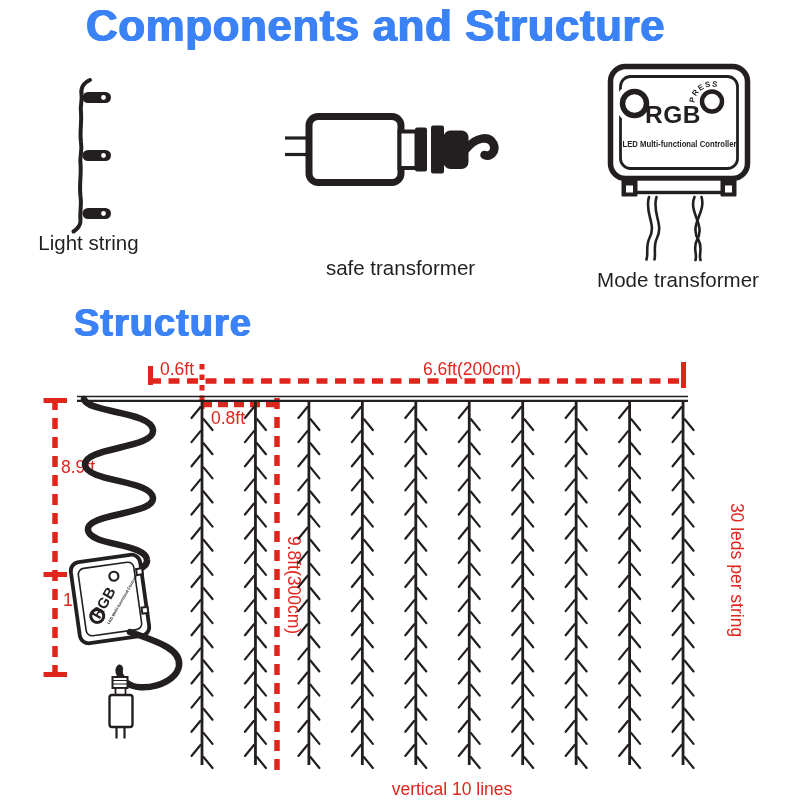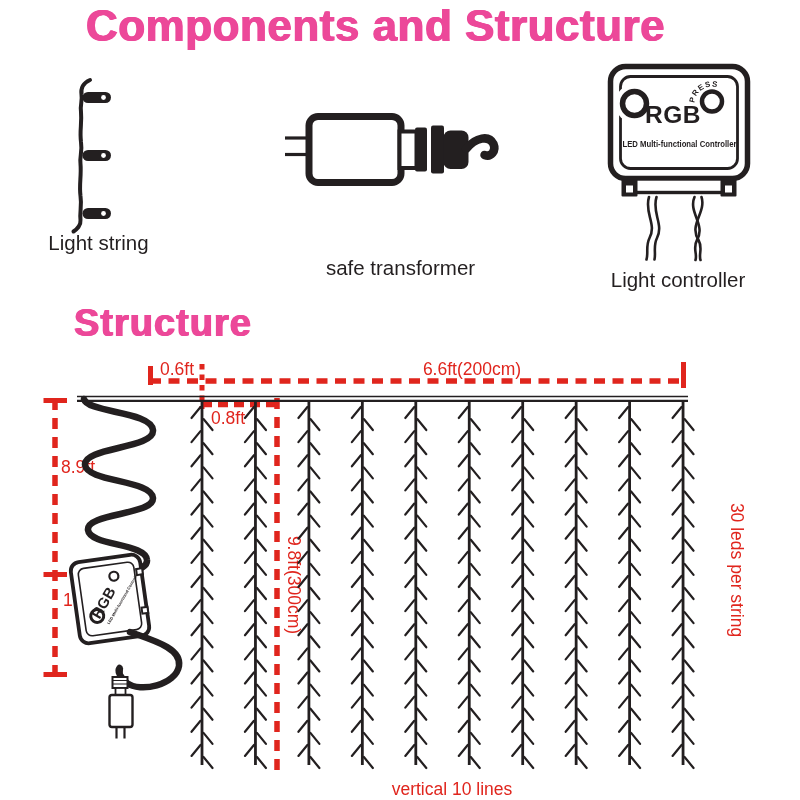--- a/index.html
+++ b/index.html
@@ -1,18 +1,18 @@
 <!DOCTYPE html>
 <html><head>
 <meta charset="utf-8">
 <style>
   html,body{margin:0;padding:0;background:#fff;}
   .canvas{position:relative;width:800px;height:800px;background:#fff;overflow:hidden;
           font-family:"Liberation Sans",sans-serif;color:#231f20;}
-  .h-title{position:absolute;font-weight:bold;color:#ec4899;white-space:nowrap;
+  .h-title{position:absolute;font-weight:bold;color:#3b82f6;white-space:nowrap;
            text-shadow:0.7px 0 0 currentColor,-0.7px 0 0 currentColor;}
   #main-title{left:86px;top:1px;font-size:44px;letter-spacing:0.5px;}
   #dimension-title{left:74px;top:302px;font-size:38px;letter-spacing:1px;}
   .comp-label{position:absolute;text-align:center;font-size:20.5px;color:#231f20;line-height:24.5px;}
   svg{position:absolute;}
   svg text{font-family:"Liberation Sans",sans-serif;}
   .ink{stroke:#231f20;}
   .red-line{stroke:#e0251d;fill:none;}
   .red-text{fill:#e0251d;font-size:17.5px;}
   .string-line{stroke:#231f20;stroke-width:2.8px;}
@@ -36,21 +36,21 @@
     </g>
     <g>
       <rect x="82.5" y="150" width="28.5" height="11" rx="5.5" fill="#231f20"></rect>
       <circle cx="103.5" cy="155.5" r="2.4" fill="#fff"></circle>
     </g>
     <g>
       <rect x="82.5" y="208" width="28.5" height="11" rx="5.5" fill="#231f20"></rect>
       <circle cx="103.5" cy="213.5" r="2.4" fill="#fff"></circle>
     </g>
   </svg>
-  <div class="comp-label" style="left:36px;top:231px;width:125px;">Light string</div>
+  <div class="comp-label" style="left:26px;top:231px;width:125px;">Light string</div>
 
   <svg style="left:282px;top:100px;" width="225" height="100" viewBox="282 100 225 100">
     <line x1="285" y1="138" x2="312" y2="138" class="ink" stroke-width="3.2"></line>
     <line x1="285" y1="154.5" x2="312" y2="154.5" class="ink" stroke-width="3.2"></line>
     <rect x="309" y="116.5" width="92" height="66" rx="9" fill="#fff" class="ink" stroke-width="7"></rect>
     <rect x="399.5" y="131.5" width="17" height="36.5" fill="#fff" class="ink" stroke-width="4"></rect>
     <rect x="415" y="127.5" width="12" height="44" rx="2" fill="#231f20"></rect>
     <rect x="431" y="125.5" width="13" height="48" rx="2" fill="#231f20"></rect>
     <rect x="443.5" y="130.5" width="25" height="38.5" rx="7" fill="#231f20"></rect>
     <path d="M 466 149 C 476 137,489 135,493.5 144 C 496.5 151,491 157.5,484.5 155" fill="none" class="ink" stroke-width="8.5" stroke-linecap="round"></path>
@@ -80,21 +80,21 @@
       <rect x="720.5" y="179.5" width="16" height="17" rx="1" fill="#231f20"></rect>
       <rect x="725" y="185.5" width="7" height="7" fill="#fff"></rect>
     </g>
     <g fill="none" class="ink" stroke-width="2.6" stroke-linecap="round">
       <path d="M 649 197 C 644 213,657 224,649.5 238 C 645.5 246,648.5 253,646.5 259.5"></path>
       <path d="M 656.5 197 C 651.5 213,664 224,657 238 C 653 246,656 253,654.5 259.5"></path>
       <path d="M 694.5 197 C 688 212,706 225,697 240 C 692.5 248,697.5 254,695.5 260"></path>
       <path d="M 701.5 197 C 706.5 212,688.5 225,698.5 240 C 703 248,698.5 254,700.5 260"></path>
     </g>
   </svg>
-  <div class="comp-label" style="left:592px;top:268px;width:172px;">Light controller</div>
+  <div class="comp-label" style="left:592px;top:268px;width:172px;">Mode transformer</div>
 
   <svg id="dim-svg" style="left:0;top:352px;" width="800" height="448" viewBox="0 352 800 448">
 
     <line class="red-line" x1="150" y1="381" x2="686" y2="381" stroke-width="5.5" stroke-dasharray="11 7.5"></line>
     <line class="red-line" x1="150.5" y1="366" x2="150.5" y2="385" stroke-width="5"></line>
     <line class="red-line" x1="202" y1="364" x2="202" y2="409" stroke-width="5" stroke-dasharray="5.5 5"></line>
     <line class="red-line" x1="683.5" y1="362" x2="683.5" y2="388" stroke-width="5"></line>
     <line class="red-line" x1="202" y1="404.5" x2="277" y2="404.5" stroke-width="5.5" stroke-dasharray="10 6"></line>
     <line class="red-line" x1="277" y1="398" x2="277" y2="770" stroke-width="5.5" stroke-dasharray="11 8"></line>
     <line class="red-line" x1="55" y1="399" x2="55" y2="676" stroke-width="5.5" stroke-dasharray="11 8"></line>

